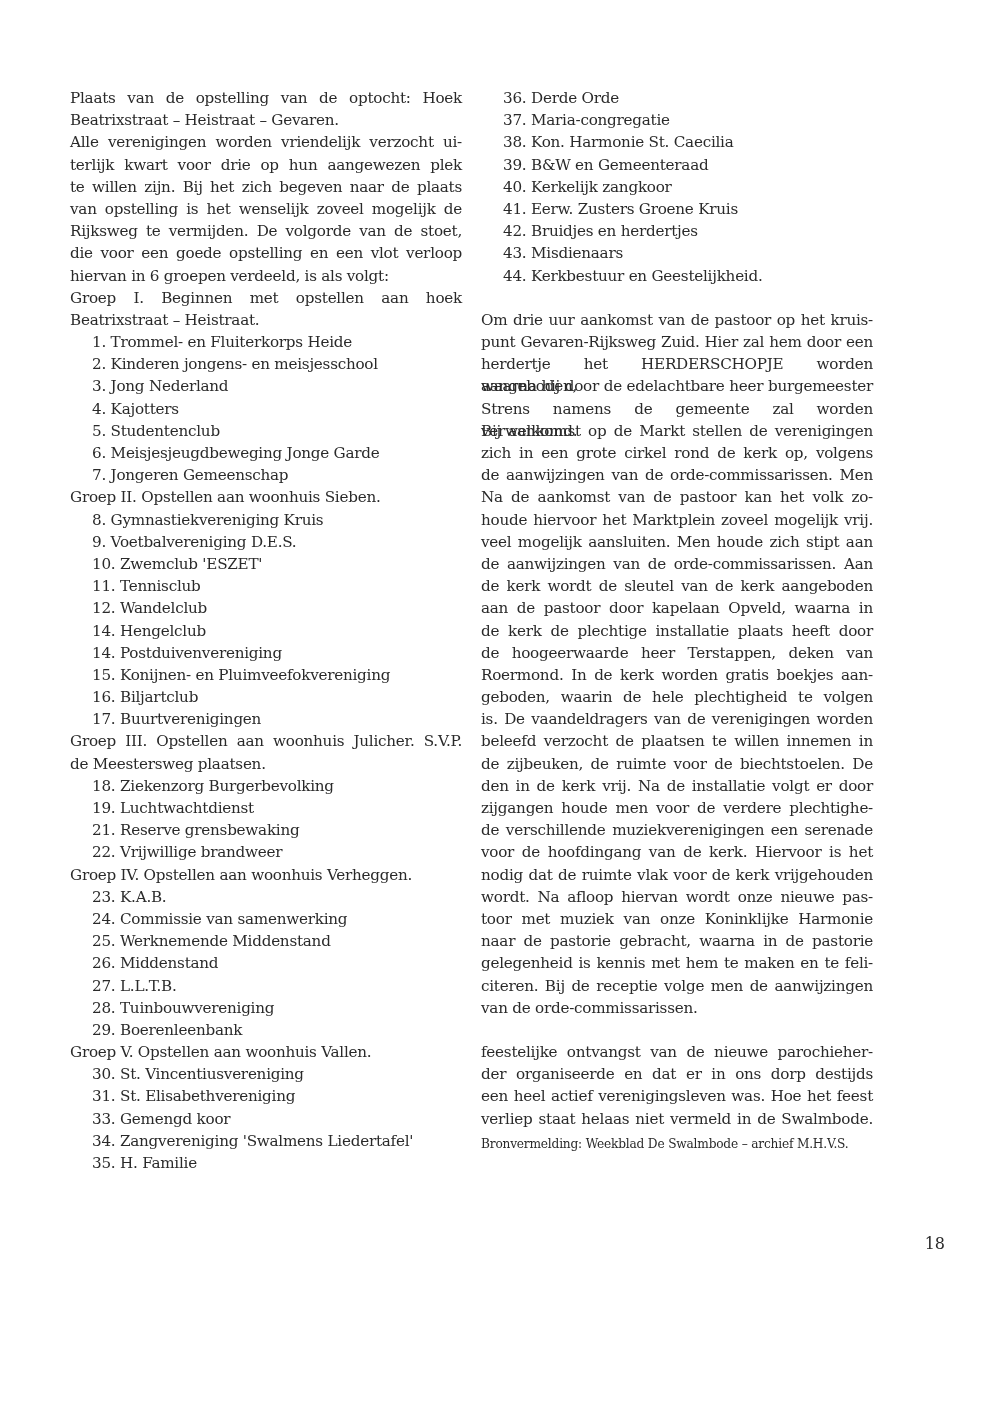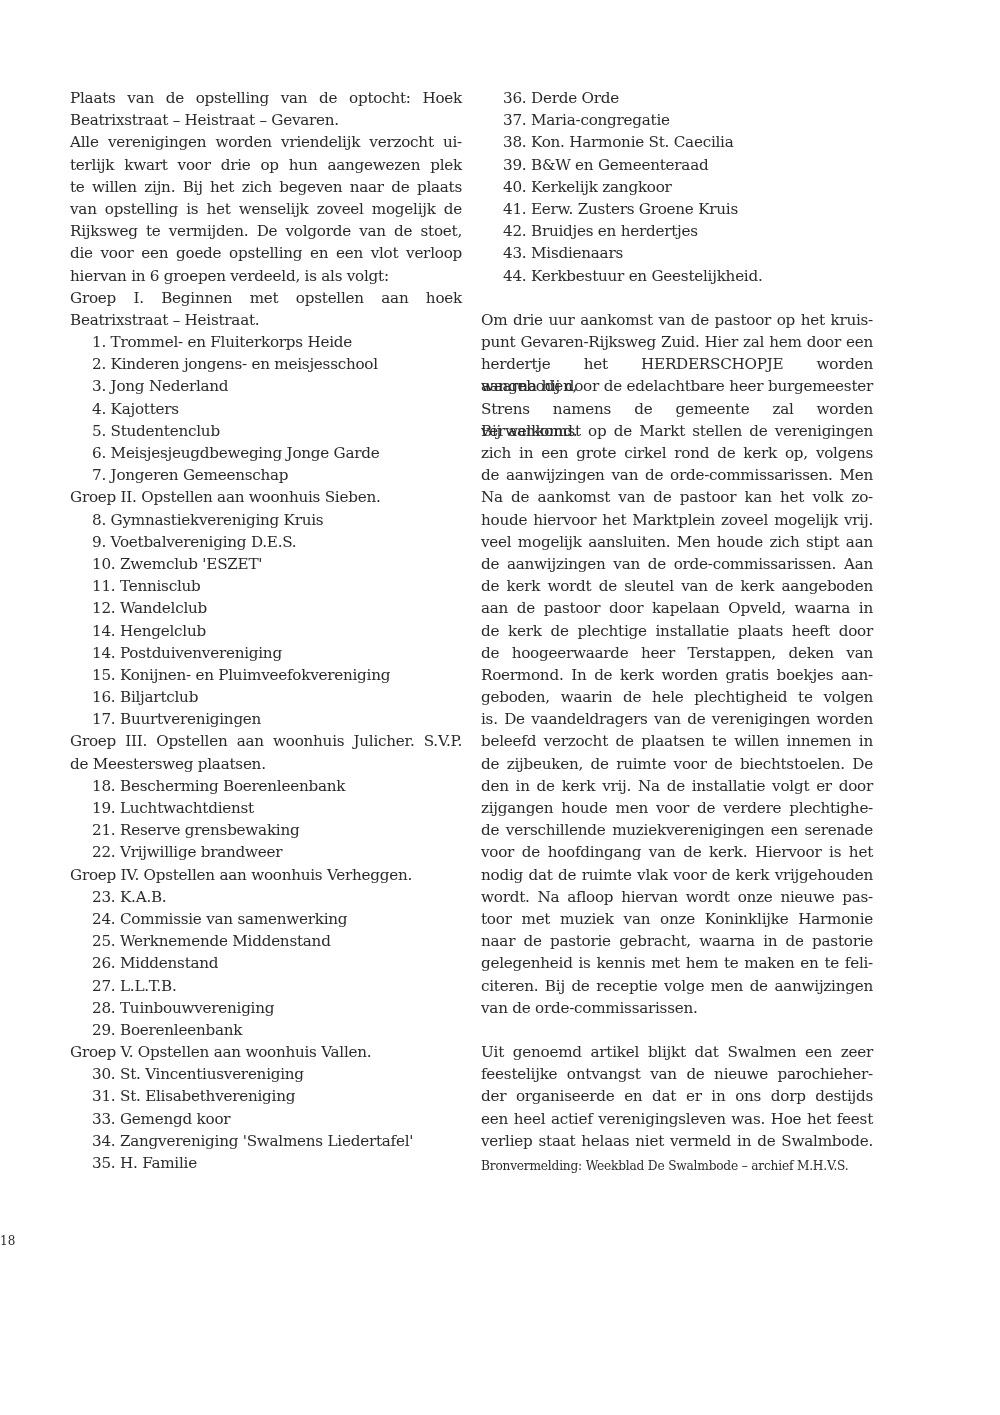--- a/index.html
+++ b/index.html
@@ -46,22 +46,22 @@
       font-size: 12.2px;
       letter-spacing: -0.2px;
       white-space: nowrap;
       margin-top: 3px;
     }
     .page-number {
       position: absolute;
       top: 1234px;
       left: 0;
       width: 945px;
-      text-align: left;
-      font-size: 12px;
+      text-align: right;
+      font-size: 16px;
     }
   </style>
 </head>
 <body>
 
 <div class="col col-left">
   <div>
     <span class="line just">Plaats van de opstelling van de optocht: Hoek</span>
     <span class="line">Beatrixstraat – Heistraat – Gevaren.</span>
     <span class="line just">Alle verenigingen worden vriendelijk verzocht ui-</span>
@@ -100,21 +100,21 @@
         <span class="line item"><span class="num">15.</span> <span>Konijnen- en Pluimveefokvereniging</span></span>
         <span class="line item"><span class="num">16.</span> <span>Biljartclub</span></span>
         <span class="line item"><span class="num">17.</span> <span>Buurtverenigingen</span></span>
       </div>
   </div>
 
   <div>
     <span class="line just">Groep III. Opstellen aan woonhuis Julicher. S.V.P.</span>
     <span class="line">de Meestersweg plaatsen.</span>
     <div>
-        <span class="line item"><span class="num">18.</span> <span>Bescherming Boerenleenbank</span></span>
+        <span class="line item"><span class="num">18.</span> <span>Ziekenzorg Burgerbevolking</span></span>
         <span class="line item"><span class="num">19.</span> <span>Luchtwachtdienst</span></span>
         <span class="line item"><span class="num">21.</span> <span>Reserve grensbewaking</span></span>
         <span class="line item"><span class="num">22.</span> <span>Vrijwillige brandweer</span></span>
       </div>
   </div>
 
   <div>
     <span class="line">Groep IV. Opstellen aan woonhuis Verheggen.</span>
     <div>
         <span class="line item"><span class="num">23.</span> <span>K.A.B.</span></span>
@@ -192,21 +192,20 @@
       <span class="line just">toor met muziek van onze Koninklijke Harmonie</span>
       <span class="line just">naar de pastorie gebracht, waarna in de pastorie</span>
       <span class="line just">gelegenheid is kennis met hem te maken en te feli-</span>
       <span class="line just">citeren. Bij de receptie volge men de aanwijzingen</span>
       <span class="line">van de orde-commissarissen.</span>
     </div>
 
   <div class="spacer"></div>
 
   <div>
-      <span class="line just">Uit genoemd artikel blijkt dat Swalmen een zeer</span>
       <span class="line just">feestelijke ontvangst van de nieuwe  parochieher-</span>
       <span class="line just">der  organiseerde en dat er in ons dorp destijds</span>
       <span class="line just">een heel actief verenigingsleven was. Hoe het feest</span>
       <span class="line just">verliep staat helaas niet vermeld in de Swalmbode.</span>
     </div>
 
   <div class="source">Bronvermelding: Weekblad De Swalmbode – archief M.H.V.S.</div>
 </div>
 
 <div class="page-number">18</div>

